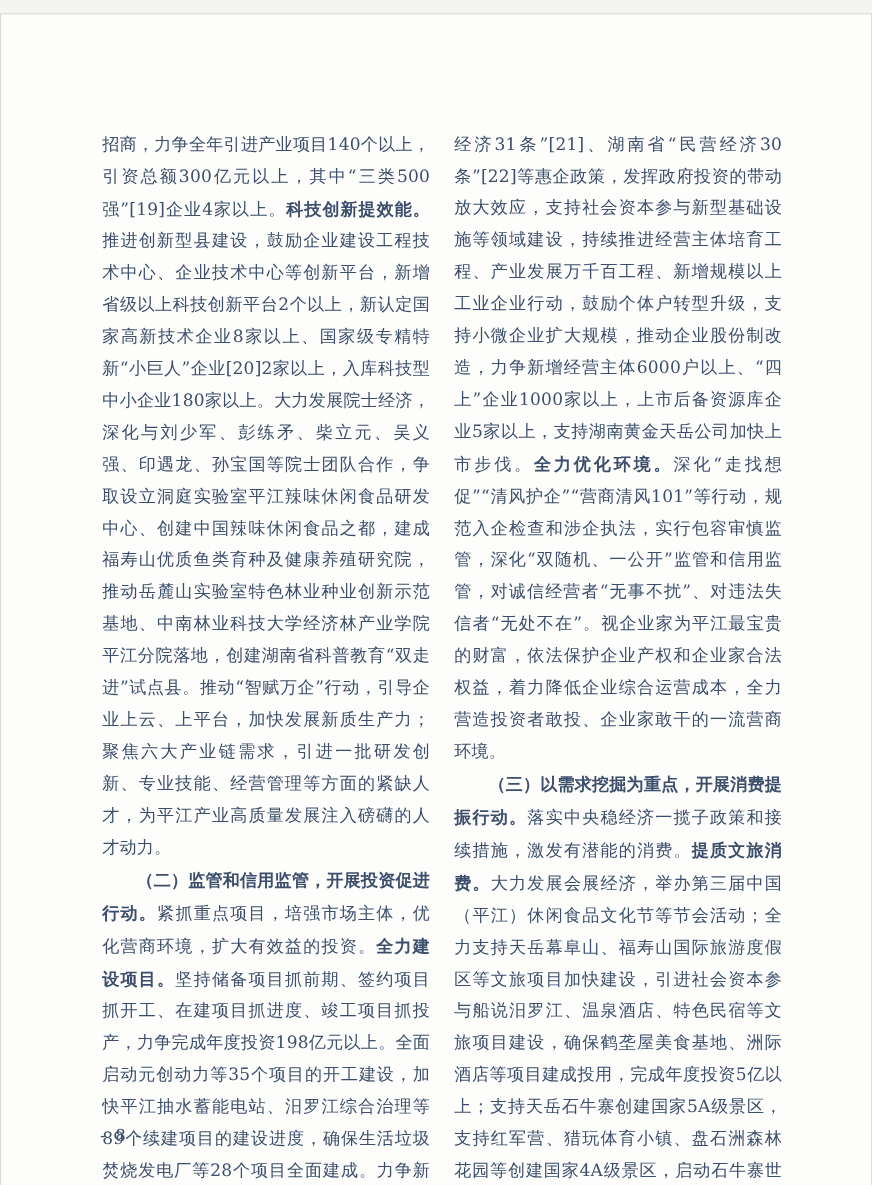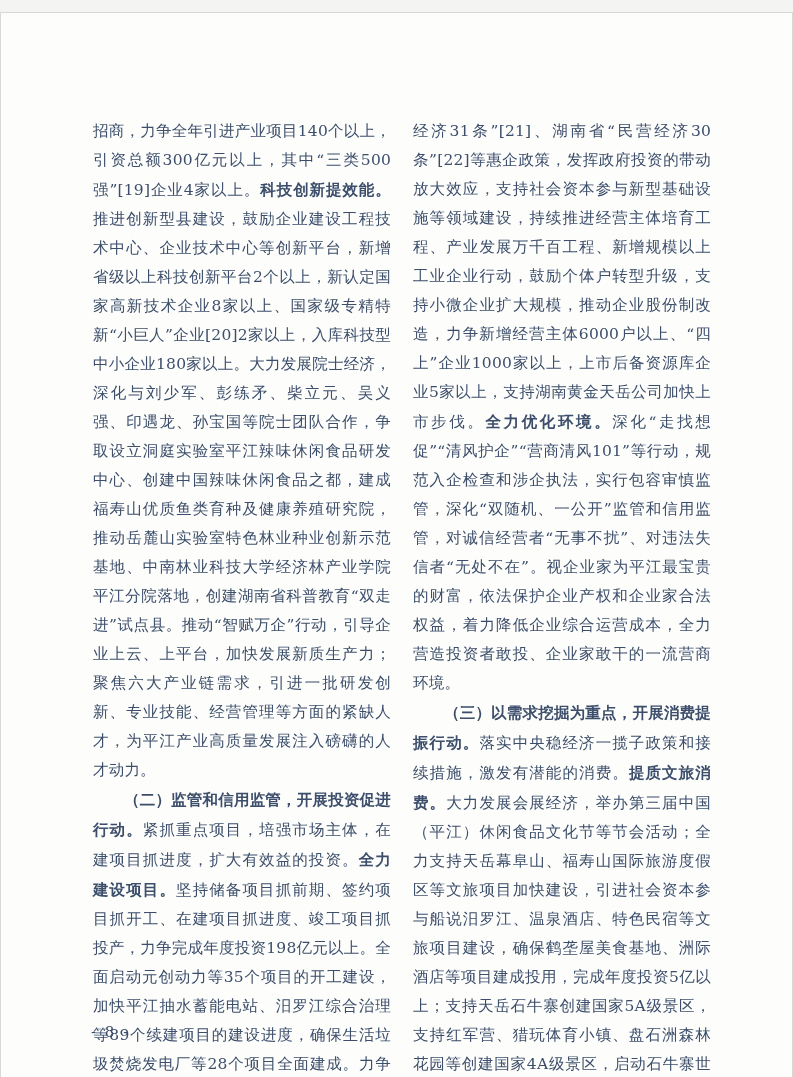--- a/index.html
+++ b/index.html
@@ -46,21 +46,21 @@
     letter-spacing: 2px;
   }
 </style>
 </head>
 <body>
 
 <div class="page">
   <div class="content">
     <div class="col">
         <p class="para"><span class="seg">招商，力争全年引进产业项目140个以上，引资总额300亿元以上，其中“三类500强”[19]企业4家以上。</span><span class="seg bold">科技创新提效能。</span><span class="seg">推进创新型县建设，鼓励企业建设工程技术中心、企业技术中心等创新平台，新增省级以上科技创新平台2个以上，新认定国家高新技术企业8家以上、国家级专精特新“小巨人”企业[20]2家以上，入库科技型中小企业180家以上。大力发展院士经济，深化与刘少军、彭练矛、柴立元、吴义强、印遇龙、孙宝国等院士团队合作，争取设立洞庭实验室平江辣味休闲食品研发中心、创建中国辣味休闲食品之都，建成福寿山优质鱼类育种及健康养殖研究院，推动岳麓山实验室特色林业种业创新示范基地、中南林业科技大学经济林产业学院平江分院落地，创建湖南省科普教育“双走进”试点县。推动“智赋万企”行动，引导企业上云、上平台，加快发展新质生产力；聚焦六大产业链需求，引进一批研发创新、专业技能、经营管理等方面的紧缺人才，为平江产业高质量发展注入磅礴的人才动力。</span></p>
-        <p class="para indent"><span class="seg bold">（二）监管和信用监管，开展投资促进行动。</span><span class="seg">紧抓重点项目，培强市场主体，在建项目抓进度，扩大有效益的投资。</span><span class="seg bold">全力建设项目。</span><span class="seg">坚持储备项目抓前期、签约项目抓开工、在建项目抓进度、竣工项目抓投产，力争完成年度投资198亿元以上。全面启动元创动力等35个项目的开工建设，加快平江抽水蓄能电站、汨罗江综合治理等89个续建项目的建设进度，确保生活垃圾焚烧发电厂等28个项目全面建成。力争新选址的抽水蓄能电站项目进入国家中长期规划动态调整名单，华电平江电厂二期项目通过省发改委批准，确保在重大项目的争取上取得突破性进展。</span></p>
+        <p class="para indent"><span class="seg bold">（二）监管和信用监管，开展投资促进行动。</span><span class="seg">紧抓重点项目，培强市场主体，优化营商环境，扩大有效益的投资。</span><span class="seg bold">全力建设项目。</span><span class="seg">坚持储备项目抓前期、签约项目抓开工、在建项目抓进度、竣工项目抓投产，力争完成年度投资198亿元以上。全面启动元创动力等35个项目的开工建设，加快平江抽水蓄能电站、汨罗江综合治理等89个续建项目的建设进度，确保生活垃圾焚烧发电厂等28个项目全面建成。力争新选址的抽水蓄能电站项目进入国家中长期规划动态调整名单，华电平江电厂二期项目通过省发改委批准，确保在重大项目的争取上取得突破性进展。</span></p>
       </div>
     <div class="col">
         <p class="para"><span class="seg">经济31条”[21]、湖南省“民营经济30条”[22]等惠企政策，发挥政府投资的带动放大效应，支持社会资本参与新型基础设施等领域建设，持续推进经营主体培育工程、产业发展万千百工程、新增规模以上工业企业行动，鼓励个体户转型升级，支持小微企业扩大规模，推动企业股份制改造，力争新增经营主体6000户以上、“四上”企业1000家以上，上市后备资源库企业5家以上，支持湖南黄金天岳公司加快上市步伐。</span><span class="seg bold">全力优化环境。</span><span class="seg">深化“走找想促”“清风护企”“营商清风101”等行动，规范入企检查和涉企执法，实行包容审慎监管，深化“双随机、一公开”监管和信用监管，对诚信经营者“无事不扰”、对违法失信者“无处不在”。视企业家为平江最宝贵的财富，依法保护企业产权和企业家合法权益，着力降低企业综合运营成本，全力营造投资者敢投、企业家敢干的一流营商环境。</span></p>
         <p class="para indent"><span class="seg bold">（三）以需求挖掘为重点，开展消费提振行动。</span><span class="seg">落实中央稳经济一揽子政策和接续措施，激发有潜能的消费。</span><span class="seg bold">提质文旅消费。</span><span class="seg">大力发展会展经济，举办第三届中国（平江）休闲食品文化节等节会活动；全力支持天岳幕阜山、福寿山国际旅游度假区等文旅项目加快建设，引进社会资本参与船说汨罗江、温泉酒店、特色民宿等文旅项目建设，确保鹤垄屋美食基地、洲际酒店等项目建成投用，完成年度投资5亿以上；支持天岳石牛寨创建国家5A级景区，支持红军营、猎玩体育小镇、盘石洲森林花园等创建国家4A级景区，启动石牛寨世界地质公园创建工作；持续办好“味道平江”“惠购平江”等促消费活动，擦亮“十大湘菜名县”品牌；不断壮大红色旅游、乡村旅游，放大全域旅游“磁吸效应”，加快将平江打造成为国内</span></p>
       </div>
   </div>
   <div class="page-number">- 8 -</div>
 </div>
 
 </body></html>

